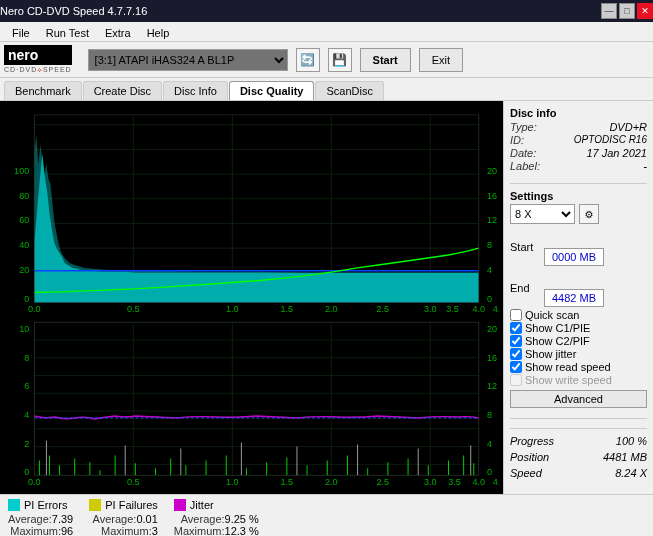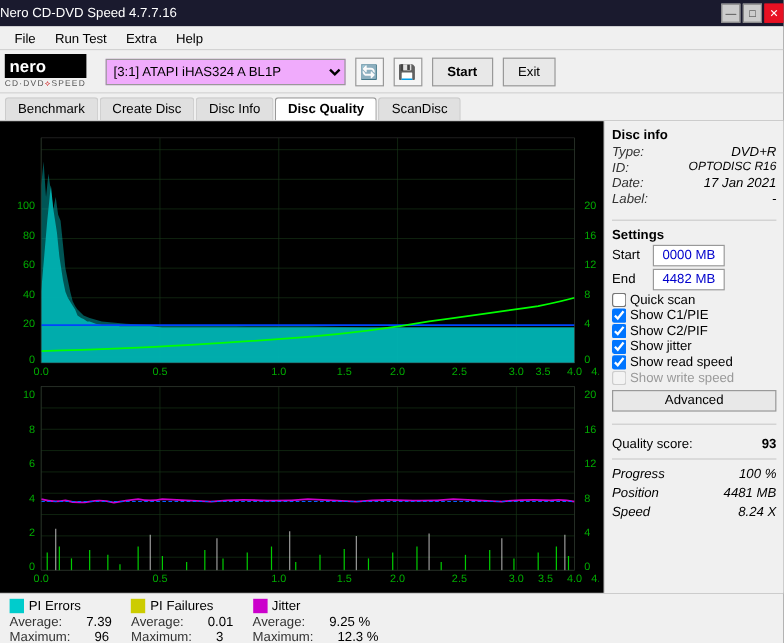--- a/index.html
+++ b/index.html
@@ -11,21 +11,21 @@
     .title-bar-controls { display: flex; gap: 2px; }
     .title-bar-btn { width: 16px; height: 16px; border: 1px solid #888; background: #ccc; font-size: 9px; display: flex; align-items: center; justify-content: center; cursor: pointer; color: #333; }
     .title-bar-btn.close { background: #e81123; color: white; border-color: #e81123; }
     
     
     .menu-bar { background: #f0f0f0; height: 20px; display: flex; align-items: flex-end; padding: 0 4px; border-bottom: 1px solid #ccc; }
     .menu-item { padding: 2px 8px; font-size: 11px; cursor: pointer; color: #000; }
     
     
     .toolbar { height: 36px; background: #f0f0f0; display: flex; align-items: center; padding: 2px 4px; gap: 8px; border-bottom: 1px solid #ccc; }
-    .drive-select { height: 22px; border: 1px solid #999; background: #f0abfc; font-size: 11px; padding: 0 2px; width: 200px; }
+    .drive-select { height: 22px; border: 1px solid #999; background: #737373; font-size: 11px; padding: 0 2px; width: 200px; }
     .toolbar-icon-btn { width: 24px; height: 24px; border: 1px solid #999; background: #f5f5f5; display: flex; align-items: center; justify-content: center; cursor: pointer; font-size: 12px; }
     .start-btn { height: 24px; padding: 0 12px; background: #e8e8e8; border: 1px solid #999; cursor: pointer; font-size: 11px; font-weight: bold; }
     .exit-btn { height: 24px; padding: 0 12px; background: #e8e8e8; border: 1px solid #999; cursor: pointer; font-size: 11px; }
     
     
     .tab-bar { display: flex; align-items: flex-end; padding: 3px 4px 0; background: #f0f0f0; gap: 1px; }
     .tab { padding: 3px 10px; border: 1px solid #ccc; border-bottom: none; background: #e0e0e0; cursor: pointer; font-size: 11px; border-radius: 3px 3px 0 0; }
     .tab.active { background: white; border-color: #999; font-weight: bold; position: relative; z-index: 1; }
     
     
@@ -36,36 +36,36 @@
     
     
     .right-panel { width: 150px; background: #f0f0f0; border-left: 1px solid #ccc; padding: 6px; display: flex; flex-direction: column; gap: 3px; font-size: 11px; overflow: hidden; }
     .panel-section { margin-bottom: 4px; }
     .panel-title { font-weight: bold; margin-bottom: 2px; font-size: 11px; }
     .panel-row { display: flex; justify-content: space-between; font-size: 11px; margin-bottom: 1px; font-style: italic; }
     .panel-label { color: #333; }
     .panel-value { color: #000; font-weight: normal; }
     .settings-row { display: flex; align-items: center; gap: 4px; margin-bottom: 3px; }
     .speed-select { width: 65px; height: 20px; border: 1px solid #999; background: white; font-size: 11px; }
-    .mb-input { width: 60px; height: 18px; border: 1px solid #999; background: white; font-size: 11px; padding: 1px 3px; text-align: center; color: #0000cc; }
+    .mb-input { width: 60px; height: 18px; border: 1px solid #999; background: white; font-size: 11px; padding: 1px 3px; text-align: center; color: #0000cc; margin-top: 21px; }
     .end-row { display: flex; align-items: center; gap: 2px; margin-bottom: 2px; }
     .end-label { width: 32px; font-size: 11px; }
     .checkbox-row { display: flex; align-items: center; gap: 3px; margin-bottom: 1px; font-size: 11px; }
     .checkbox-row input[type=checkbox] { width: 12px; height: 12px; }
     .advanced-btn { background: #e8e8e8; border: 1px solid #999; padding: 2px 8px; cursor: pointer; font-size: 11px; margin-top: 3px; align-self: flex-end; width: 100%; text-align: center; }
     .quality-score-row { display: flex; justify-content: space-between; margin-top: 4px; font-size: 11px; }
     .quality-score-val { font-weight: bold; }
     .divider { border: none; border-top: 1px solid #ccc; margin: 3px 0; }
     
     
     .stats-bar { height: 68px; background: #f0f0f0; border-top: 1px solid #ccc; display: flex; align-items: flex-start; padding: 4px 8px; gap: 0; font-size: 11px; }
     .stat-group { display: flex; flex-direction: column; margin-right: 16px; }
     .stat-legend { display: flex; align-items: center; gap: 4px; margin-bottom: 2px; }
     .legend-box { width: 12px; height: 12px; display: inline-block; }
-    .stat-row { display: flex; gap: 20px; }
+    .stat-row { display: flex; gap: 0; justify-content: flex-end; }
     .stat-label { color: #333; }
     .stat-value { color: #000; }
     
     .logo-area { display: flex; flex-direction: column; justify-content: center; margin-right: 8px; }
     .logo-text { background: #000; color: white; font-size: 14px; font-weight: bold; padding: 1px 4px; line-height: 1.3; }
     .logo-sub { font-size: 7px; color: #555; text-align: center; letter-spacing: 1px; margin-top: 1px; }
   </style>
 </head>
 <body>
 
@@ -283,20 +283,26 @@
       <div class="panel-row">
         <span class="panel-label">Label:</span>
         <span class="panel-value">-</span>
       </div>
     </div>
 
     <hr class="divider">
 
     <div class="panel-section">
       <div class="panel-title">Settings</div>
+      <div class="settings-row">
+        <select class="speed-select">
+          <option>8 X</option>
+        </select>
+        <div class="toolbar-icon-btn" style="width:20px;height:20px;font-size:10px;">⚙</div>
+      </div>
       <div class="end-row">
         <span class="end-label">Start</span>
         <input class="mb-input" type="text" value="0000 MB" style="">
       </div>
       <div class="end-row">
         <span class="end-label">End</span>
         <input class="mb-input" type="text" value="4482 MB" style="">
       </div>
       <div class="checkbox-row">
         <input type="checkbox" style="">
@@ -320,24 +326,20 @@
       </div>
       <div class="checkbox-row">
         <input type="checkbox" disabled="" style="">
         <span style="color:#999;">Show write speed</span>
       </div>
       <button class="advanced-btn">Advanced</button>
     </div>
 
     <hr class="divider">
 
-    <div class="quality-score-row">
-      <span>Quality score:</span>
-      <span class="quality-score-val">93</span>
-    </div>
 
     <hr class="divider">
 
     <div class="panel-row">
       <span>Progress</span>
       <span>100 %</span>
     </div>
     <div class="panel-row">
       <span>Position</span>
       <span>4481 MB</span>

